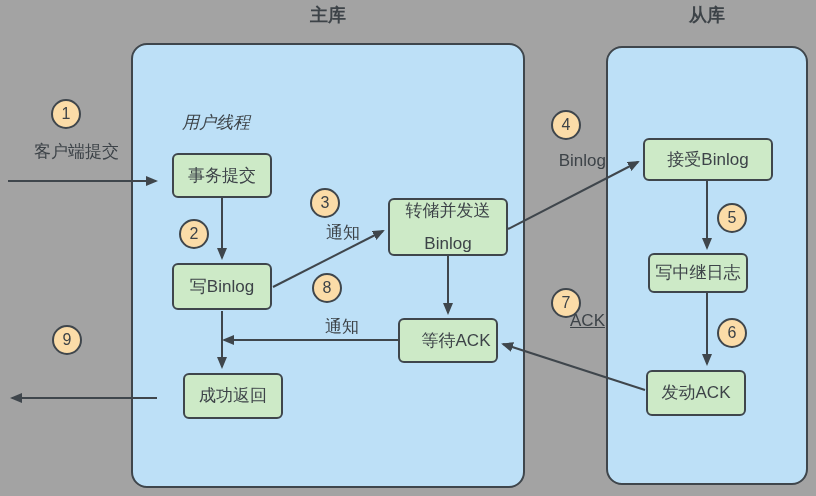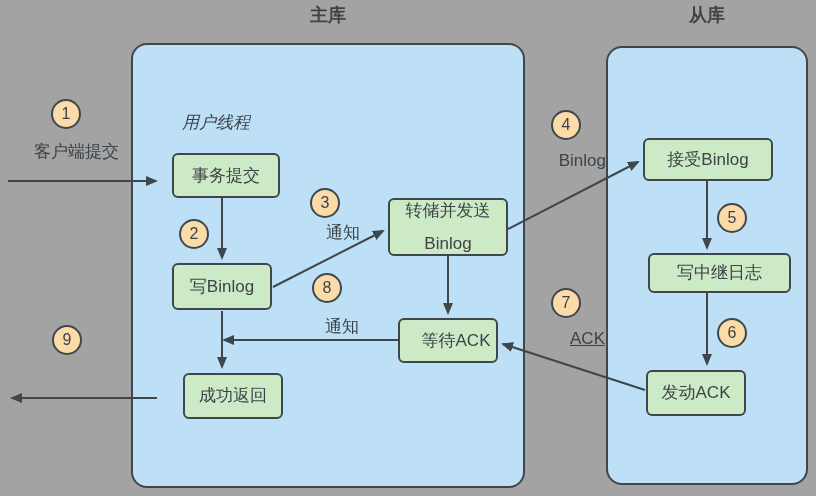--- a/index.html
+++ b/index.html
@@ -92,42 +92,42 @@
     <line class="arrow" x1="398" y1="340" x2="224" y2="340" marker-end="url(#arrow)"></line>
     <line class="arrow" x1="222" y1="311" x2="222" y2="367" marker-end="url(#arrow)"></line>
     <line class="arrow" x1="157" y1="398" x2="12" y2="398" marker-end="url(#arrow)"></line>
   </svg>
 
   <div class="title master-title">主库</div>
   <div class="title slave-title">从库</div>
 
   <div class="thread-label" style="left:182px;top:111px;font-style:italic;">用户线程</div>
 
-  <div class="node" style="left:172px;top:153px;width:108px;height:45px;">事务提交</div>
+  <div class="node" style="left:172px;top:153px;width:100px;height:45px;">事务提交</div>
   <div class="node" style="left:172px;top:263px;width:100px;height:47px;">写Binlog</div>
   <div class="node" style="left:388px;top:198px;width:120px;height:58px;justify-content:space-between;">
     <span>转储并发送</span>
     <span>Binlog</span>
   </div>
   <div class="node" style="left:398px;top:318px;width:100px;height:45px;padding-left:16px;">等待ACK</div>
   <div class="node" style="left:172px;top:373px;width:100px;height:46px;margin-left:11px;">成功返回</div>
 
   <div class="node" style="left:643px;top:138px;width:130px;height:43px;">接受Binlog</div>
-  <div class="node" style="left:648px;top:253px;width:143px;height:40px;">写中继日志</div>
+  <div class="node" style="left:648px;top:253px;width:100px;height:40px;">写中继日志</div>
   <div class="node" style="left:646px;top:370px;width:100px;height:46px;">发动ACK</div>
 
   <div class="step" style="left:51px;top:99px;">1</div>
   <div class="step" style="left:179px;top:219px;">2</div>
   <div class="step" style="left:310px;top:188px;">3</div>
   <div class="step" style="left:551px;top:110px;">4</div>
   <div class="step" style="left:717px;top:203px;">5</div>
   <div class="step" style="left:717px;top:318px;">6</div>
   <div class="step" style="left:551px;top:288px;">7</div>
   <div class="step" style="left:312px;top:273px;">8</div>
   <div class="step" style="left:52px;top:325px;">9</div>
 
   <div class="slabel" style="left:14px;top:140px;width:105px;">客户端提交</div>
   <div class="slabel" style="left:290px;top:221px;width:70px;">通知</div>
   <div class="slabel" style="left:536px;top:151px;width:70px;">Binlog</div>
-  <div class="slabel" style="left:535px;top:329px;width:70px;text-decoration:underline;">ACK</div>
+  <div class="slabel" style="left:535px;top:311px;width:70px;text-decoration:underline;">ACK</div>
   <div class="slabel" style="left:289px;top:315px;width:70px;">通知</div>
 
 </div>
 
 </body></html>

